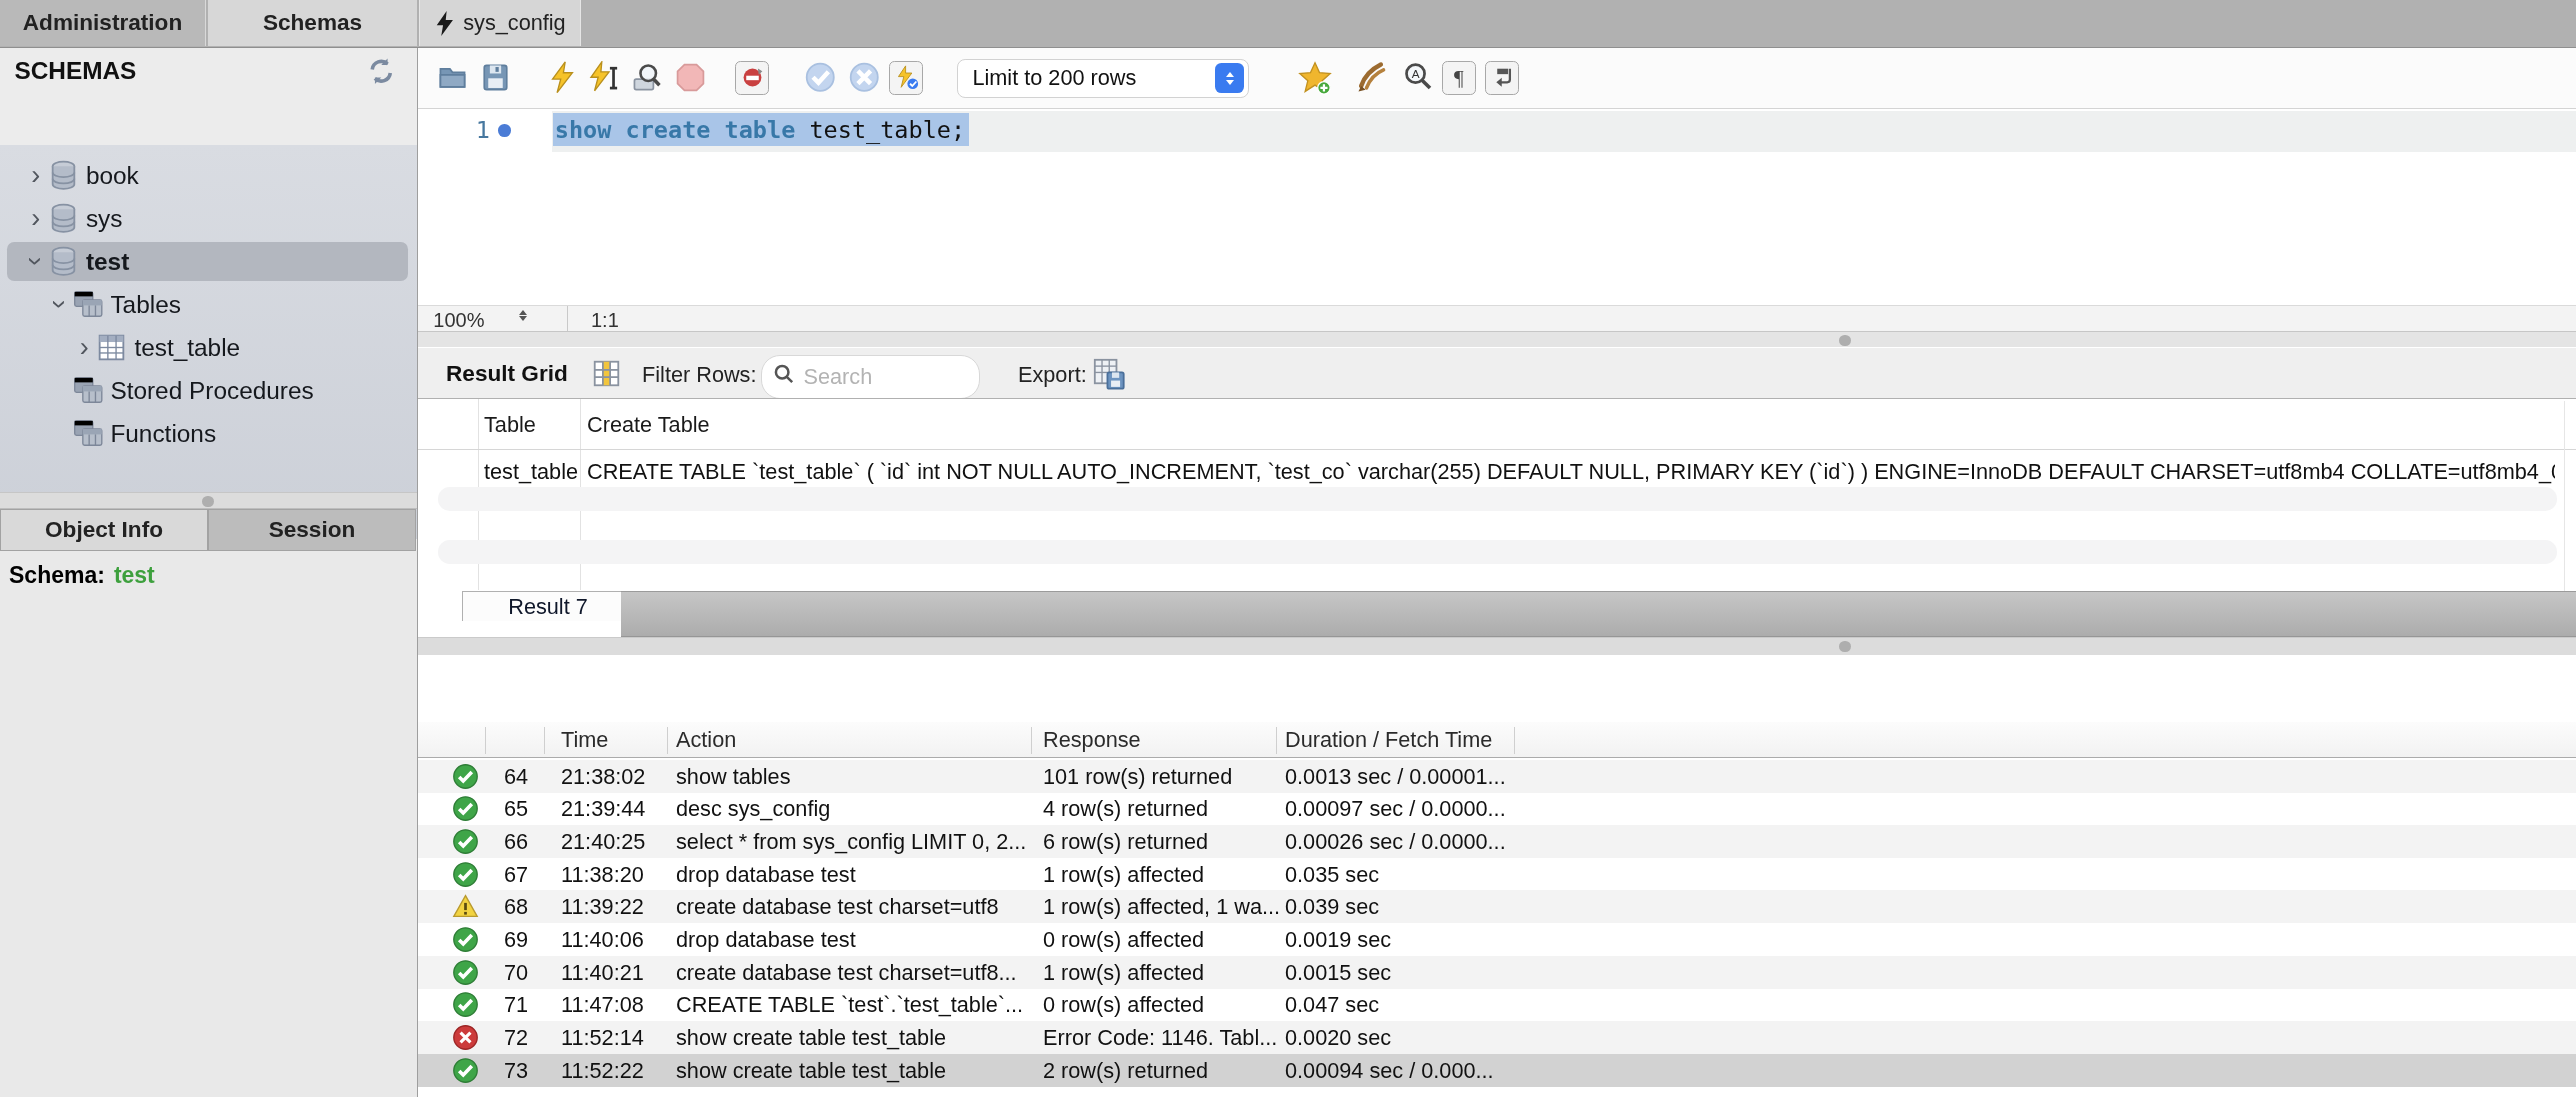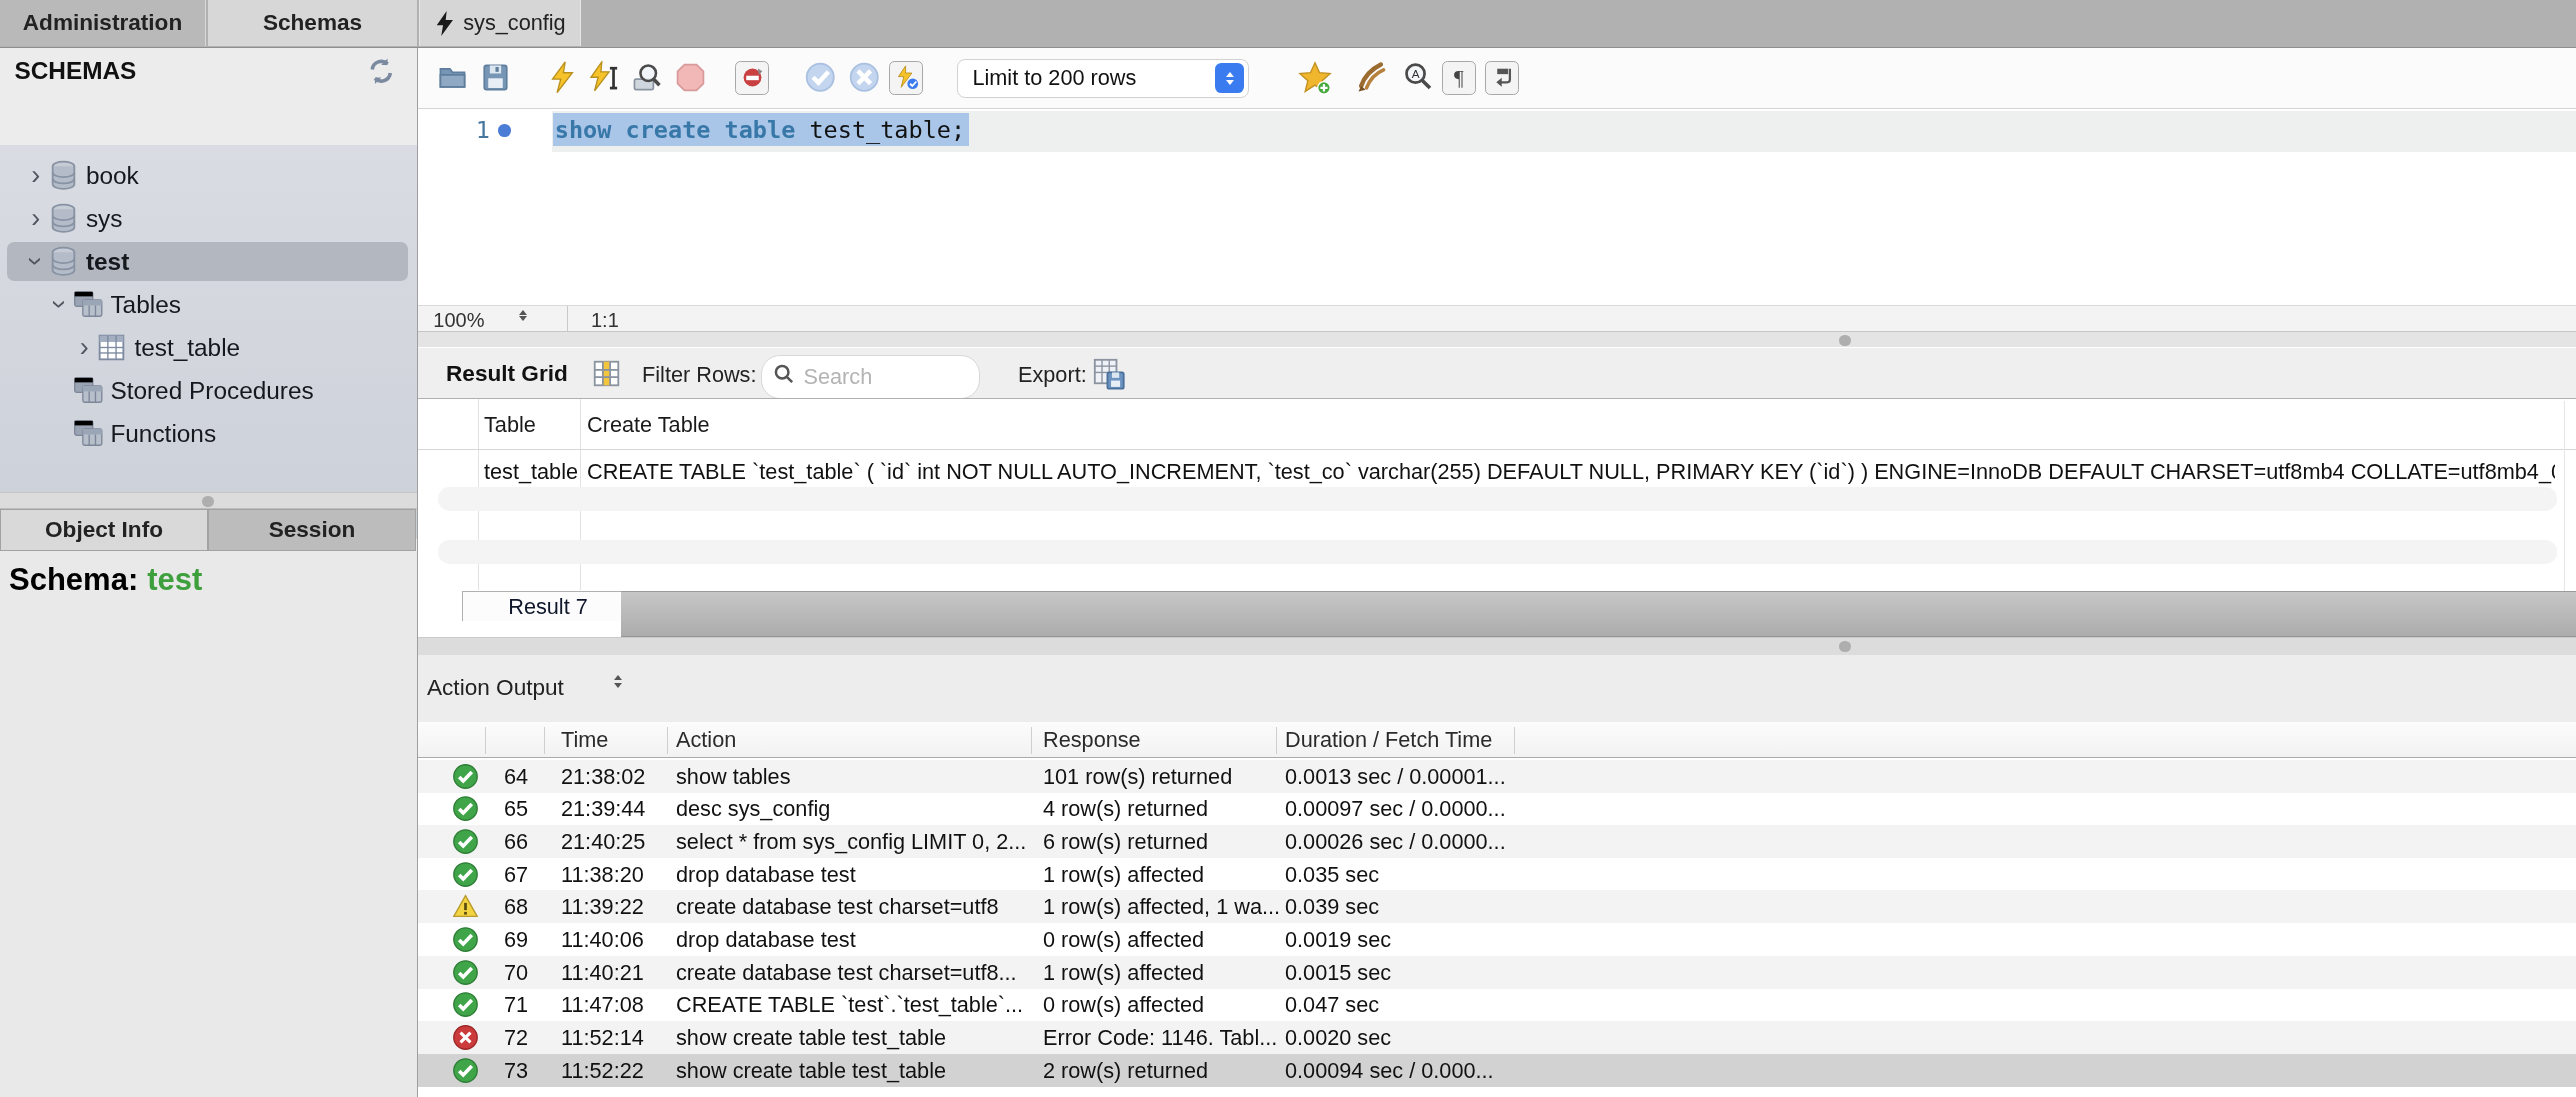--- a/index.html
+++ b/index.html
@@ -39,21 +39,21 @@
   .tlabel.bold{font-weight:bold;}
   .side-split{position:absolute;left:0;top:444px;width:417px;height:17px;background:#dcdcdc;
               border-top:0.9px solid #c6c6c6;border-bottom:0.9px solid #bdbdbd;box-sizing:border-box;}
   .side-split .dot,.hsplit .dot{position:absolute;width:11.7px;height:11.7px;border-radius:50%;background:#aeaeae;top:2.7px;}
   .side-split .dot{left:202px;}
   .sidebar-tabs{position:absolute;left:0;top:461px;width:417px;height:42px;display:flex;}
   .stab{width:208px;height:42px;display:flex;align-items:center;justify-content:center;font-size:22.6px;
         font-weight:bold;color:#222;background:#bcbcbc;border:0.9px solid #a2a2a2;box-sizing:border-box;}
   .stab.active{background:#d9d9d9;}
   .objinfo{position:absolute;left:0;top:503px;width:417px;height:547px;background:#e9e9e9;}
-  .oi-line{position:absolute;left:9px;top:10.8px;font-size:31px;font-weight:bold;color:#000;}
+  .oi-line{position:absolute;left:9px;top:10.8px;font-size:23px;font-weight:bold;color:#000;}
   .oi-value{color:#3da03d;margin-left:9px;}
 
   
   .main{position:absolute;left:418px;top:48px;width:2158px;height:1050px;}
 
   
   .tb{position:absolute;left:0;top:0;width:2158px;height:61px;background:#fbfbfb;
       border-bottom:0.9px solid #d4d4d4;box-sizing:border-box;}
   .tbi{position:absolute;top:12.6px;width:34px;height:34px;display:flex;align-items:center;justify-content:center;}
   .boxbtn{background:#f4f4f4;border:1.8px solid #a8a8a8;border-radius:5.4px;box-sizing:border-box;}
@@ -468,27 +468,20 @@
     <div class="rtabs">
       <div class="rtab">Result 7</div>
       <div class="rstrip"></div>
     </div>
 
     <div class="hsplit hs2" style="top:589px">
         <span class="dot"></span>
       </div>
 
     <div class="ao">
-      <div class="ao-head">
-        <span class="ao-title">Action Output</span>
-        <span class="ao-step">
-            <span class="tri-up sm dark"></span>
-            <span class="tri-dn sm dark"></span>
-          </span>
-      </div>
       <div class="ao-thead">
         <span class="sep" style="left:67px"></span>
         <span class="sep" style="left:126px"></span>
         <span class="sep" style="left:249px"></span>
         <span class="sep" style="left:613px"></span>
         <span class="sep" style="left:858px"></span>
         <span class="sep" style="left:1096px"></span>
         <span class="hl" style="left:143px">Time</span>
         <span class="hl" style="left:258px">Action</span>
         <span class="hl" style="left:625px">Response</span>

